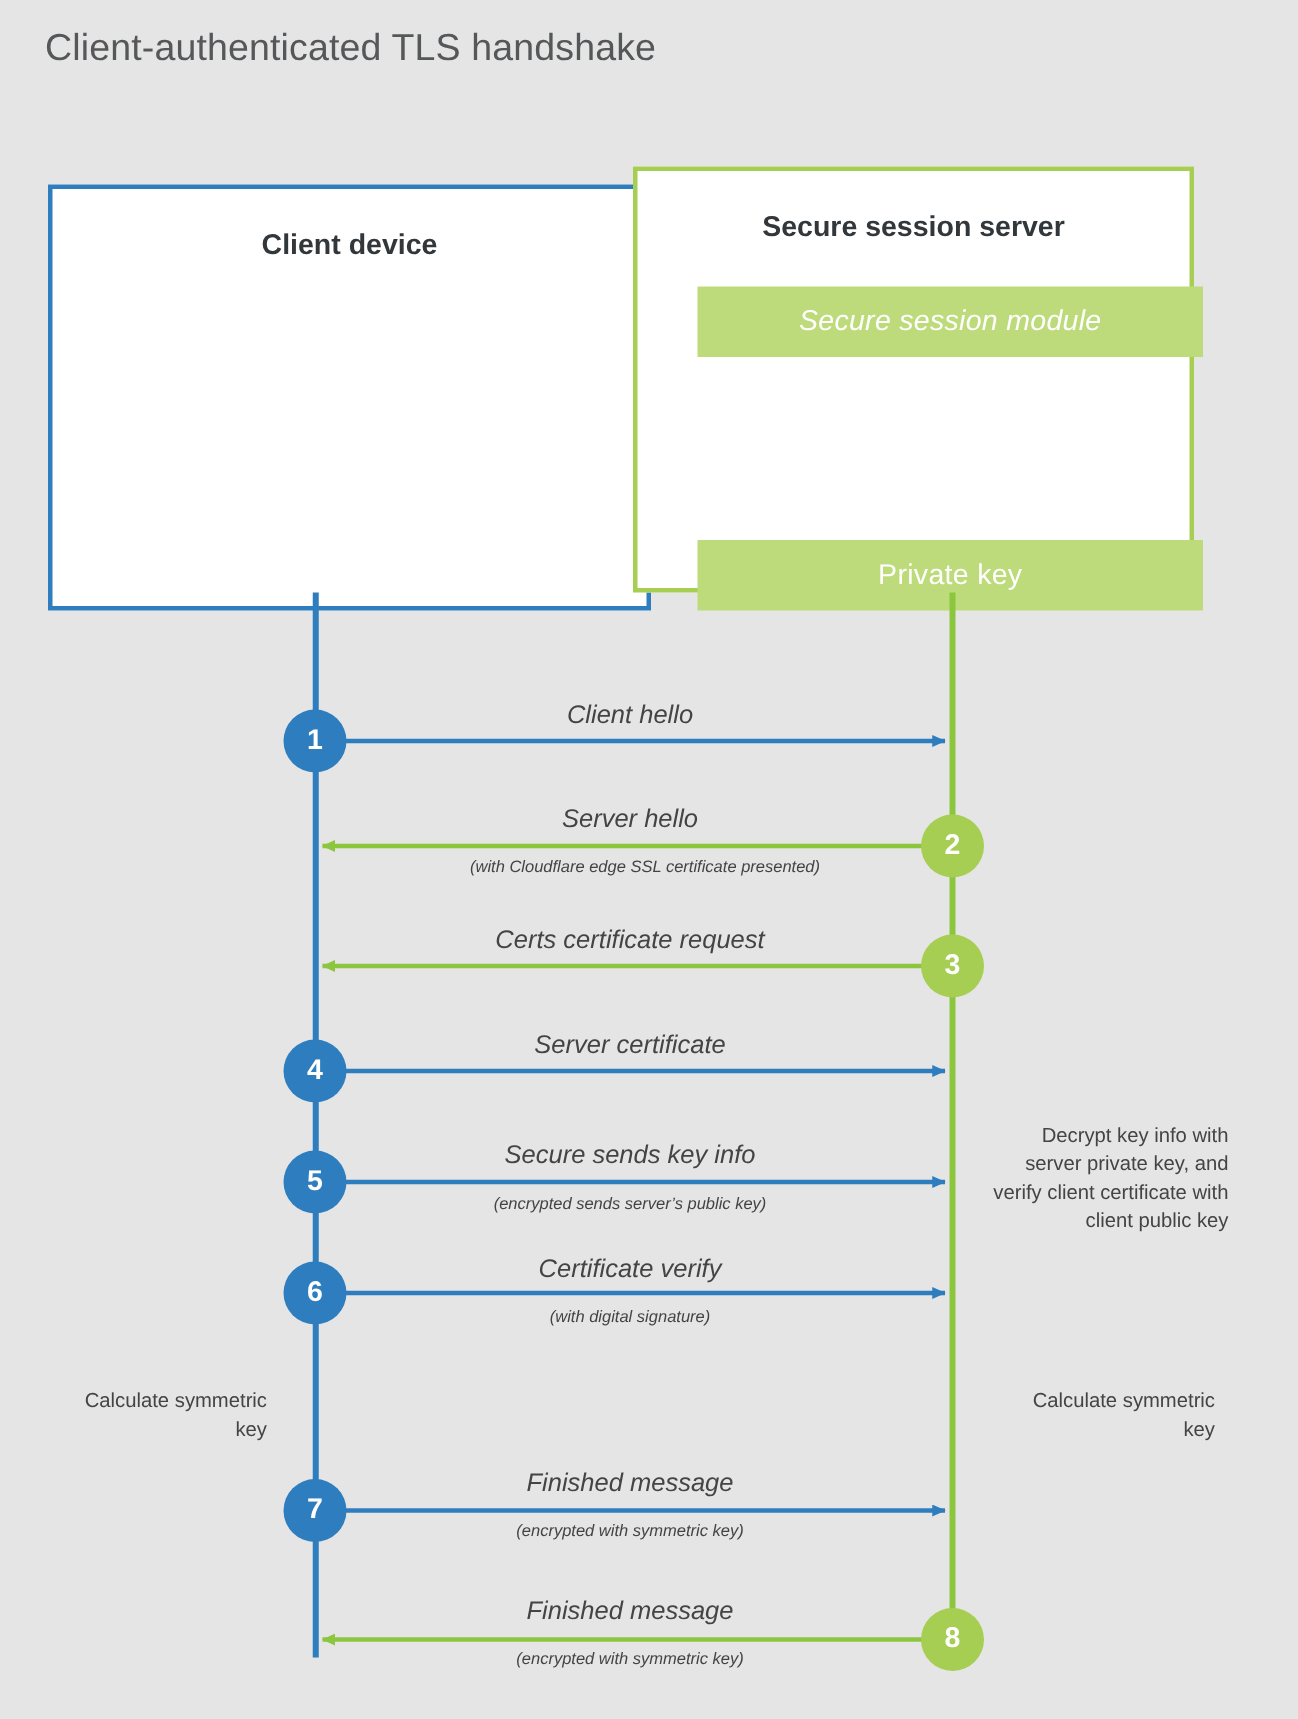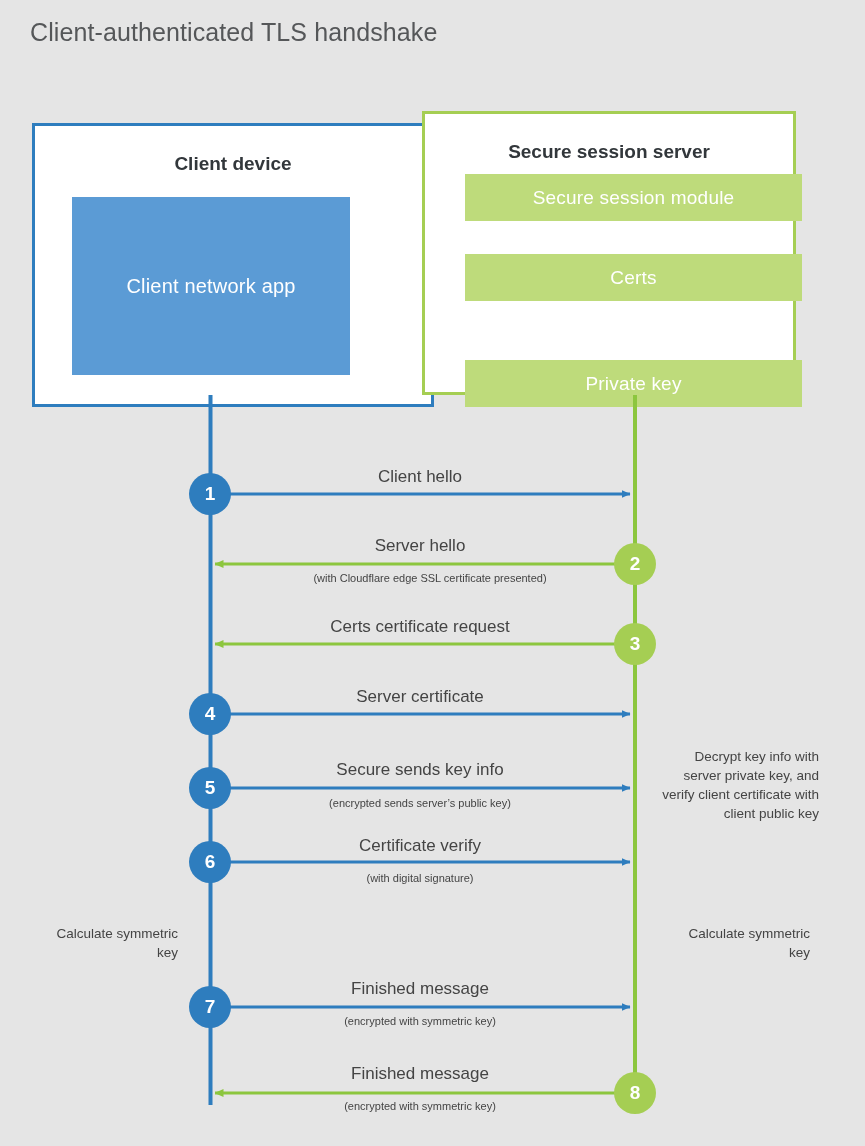--- a/index.html
+++ b/index.html
@@ -88,21 +88,21 @@
     width: 337px;
     height: 47px;
     background: #BEDB7B;
     display: flex;
     align-items: center;
     justify-content: center;
     color: #ffffff;
     font-size: 19px;
     letter-spacing: 0.2px;
   }
-  #mod-0 { top: 60px; }
+  #mod-0 { top: 77px; font-style: italic; }
   #mod-1 { top: 140px; }
   #mod-2 { top: 202px; margin-top: 44px; }
 
   
   #sequence-layer {
     position: absolute;
     left: 0;
     top: 0;
     width: 865px;
     height: 1146px;
@@ -124,20 +124,21 @@
   .step-node.client-side { background: #2E7DBE; }
   .step-node.server-side { background: #A5CE53; }
 
   
   .msg-label {
     position: absolute;
     text-align: right;
     white-space: nowrap;
     transform: translate(-50%, 0);
     color: #444444;
+    font-style: italic;
   }
   .msg-primary {
     font-size: 17px;
   }
   .msg-secondary {
     font-size: 11px;
   }
 
   
   .side-note {
@@ -151,27 +152,25 @@
 </style>
 </head>
 <body>
 
 <div id="canvas">
 
   <div class="diagram-title">Client-authenticated TLS handshake</div>
 
   <div class="entity-box" id="client-box">
     <div class="entity-title">Client device</div>
-    <div id="client-app">Client network app</div>
   </div>
 
   <div class="entity-box" id="server-box">
     <div class="entity-title">Secure session server</div>
     <div class="server-module" id="mod-0">Secure session module</div>
-    <div class="server-module" id="mod-1">Certs</div>
     <div class="server-module" id="mod-2">Private key</div>
   </div>
 
   <svg id="sequence-layer" viewBox="0 0 865 1146" xmlns="http://www.w3.org/2000/svg">
     <defs>
       <marker id="arrow-blue" markerWidth="9" markerHeight="8" refX="8.5" refY="4" orient="auto" markerUnits="userSpaceOnUse">
         <path d="M0,0 L9,4 L0,8 z" fill="#2E7DBE"></path>
       </marker>
       <marker id="arrow-green" markerWidth="9" markerHeight="8" refX="8.5" refY="4" orient="auto" markerUnits="userSpaceOnUse">
         <path d="M0,0 L9,4 L0,8 z" fill="#8CC63E"></path>

